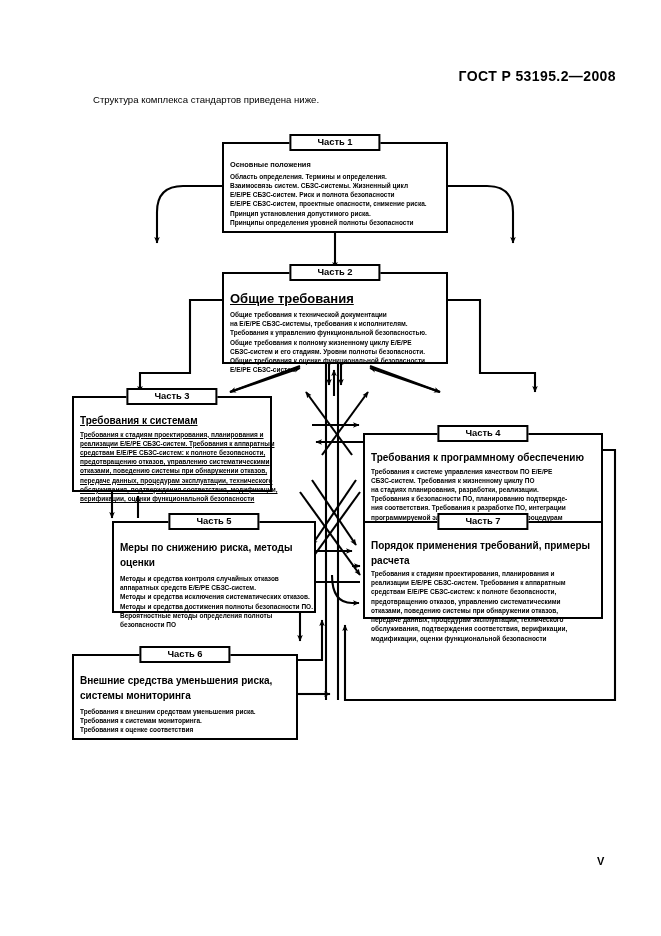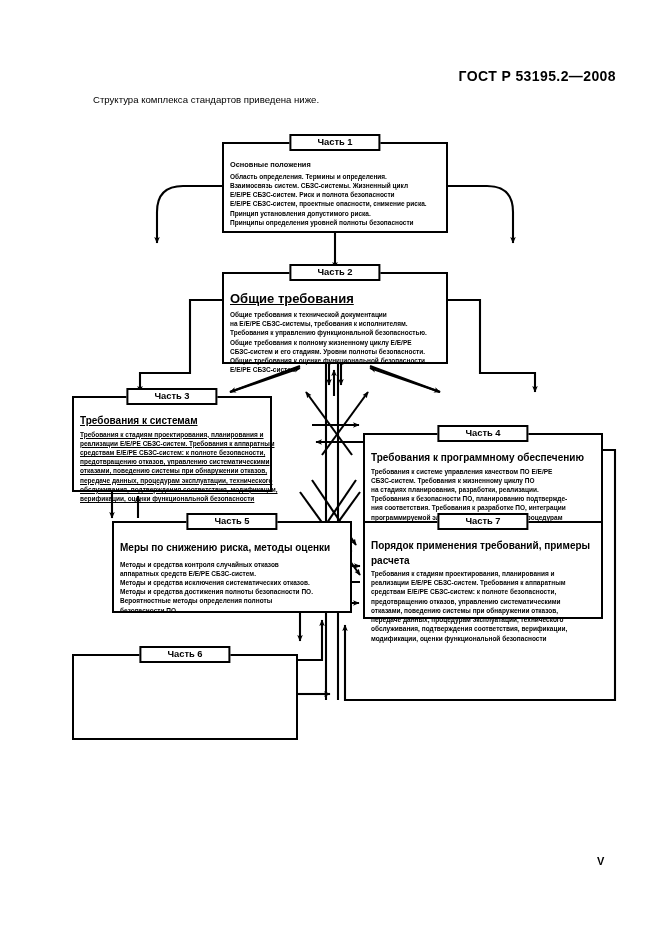--- a/index.html
+++ b/index.html
@@ -99,21 +99,21 @@
     font-weight: bold;
     line-height: 1.42;
     white-space: nowrap;
   }
 
   
   #node-part1 { left: 222px; top: 142px; width: 226px; height: 91px; }
   #node-part2 { left: 222px; top: 272px; width: 226px; height: 92px; }
   #node-part3 { left: 72px;  top: 396px; width: 200px; height: 96px; text-decoration: underline; }
   #node-part4 { left: 363px; top: 419px; width: 240px; height: 96px; margin-top: 14px; }
-  #node-part5 { left: 112px; top: 521px; width: 240px; height: 92px; }
+  #node-part5 { left: 112px; top: 521px; width: 204px; height: 92px; }
   #node-part7 { left: 363px; top: 521px; width: 240px; height: 98px; }
   #node-part6 { left: 72px;  top: 645px; width: 226px; height: 86px; margin-top: 9px; }
 
   #node-part1 .node-heading { font-size: 7.4px; }
   #node-part2 .node-heading { font-size: 13px; text-decoration: underline; }
   #node-part5 .node-heading { font-size: 10px; }
 
   #node-part5 .node-body { padding-top: 18px; }
   #node-part6 .node-body { padding-top: 18px; }
 
@@ -289,19 +289,26 @@
         <div class="node-line">предотвращению отказов, управлению систематическими</div>
         <div class="node-line">отказами, поведению системы при обнаружении отказов,</div>
         <div class="node-line">передаче данных, процедурам эксплуатации, технического</div>
         <div class="node-line">обслуживания, подтверждения соответствия, верификации,</div>
         <div class="node-line">модификации, оценки функциональной безопасности</div>
       </div>
     </div>
 
     <div class="node" id="node-part6">
       <div class="node-title">Часть 6</div>
+      <div class="node-body">
+        <div class="node-heading wrap">Внешние средства уменьшения риска, системы мониторинга</div>
+        <div class="spacer-sm"></div>
+        <div class="node-line">Требования к внешним средствам уменьшения риска.</div>
+        <div class="node-line">Требования к системам мониторинга.</div>
+        <div class="node-line">Требования к оценке соответствия</div>
+      </div>
     </div>
 
   </div>
 
   <div class="page-folio">V</div>
 
 </div>
 
 </body></html>

